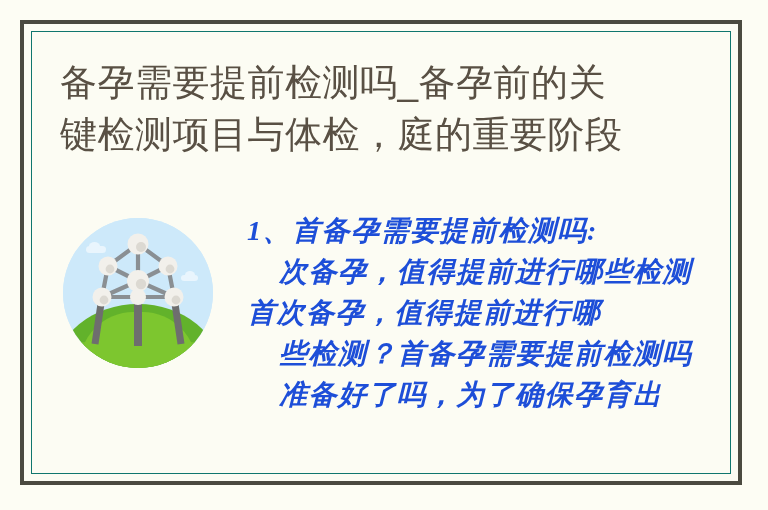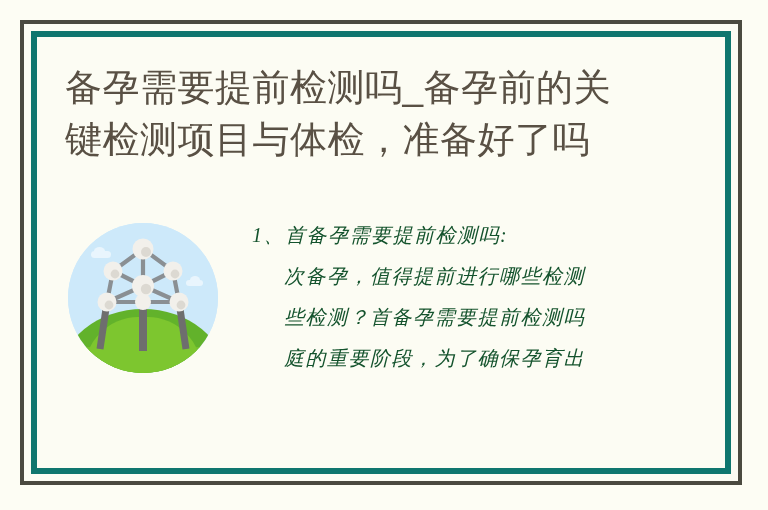--- a/index.html
+++ b/index.html
@@ -33,21 +33,21 @@
     box-sizing: border-box;
     background: #FCFCF3;
   }
 
   #inner-frame {
     position: absolute;
     left: 7px;
     top: 7px;
     right: 7px;
     bottom: 7px;
-    border: 6px solid #0f766e;
+    border: 1px solid #0f766e;
     box-sizing: border-box;
     overflow: hidden;
   }
 
   
   #title-block {
     position: absolute;
     left: 28px;
     top: 25px;
     width: 660px;
@@ -156,47 +156,47 @@
 
   
   #body-text {
     flex: 1 1 auto;
     margin-left: 34px;
     margin-top: 0;
     padding-right: 10px;
   }
   .body-line {
     font-family: "Liberation Serif", serif;
-    font-size: 20px;
+    font-size: 28px;
     line-height: 41px;
-    color: #14532d;
+    color: #1d4ed8;
     letter-spacing: 1.5px;
     white-space: nowrap;
     font-style: italic;
-    font-weight: 400;
+    font-weight: 700;
   }
   .body-line.indent {
     padding-left: 8px;
     margin-left: 24px;
   }
   .body-line.hang {
     padding-left: 0px;
   }
 </style>
 </head>
 <body>
 
 <div id="page">
 
   <div id="outer-frame">
     <div id="inner-frame">
 
       <div id="title-block">
         <div class="title-line">备孕需要提前检测吗_备孕前的关</div>
-        <div class="title-line">键检测项目与体检，准备好了吗</div>
+        <div class="title-line">键检测项目与体检，庭的重要阶段</div>
       </div>
 
       <div id="content-row">
 
         <div id="illustration-wrap">
           <div id="illustration">
             <div class="sky"></div>
             <div class="cloud c1"></div>
             <div class="cloud c2"></div>
             <div class="ground-dark"></div>
@@ -247,22 +247,23 @@
                 <circle cx="41" cy="82" r="4.4"></circle>
                 <circle cx="113" cy="82" r="4.4"></circle>
               </g>
             </svg>
           </div>
         </div>
 
         <div id="body-text">
           <div class="body-line hang">1、首备孕需要提前检测吗:</div>
           <div class="body-line indent">次备孕，值得提前进行哪些检测</div>
+          <div class="body-line hang">首次备孕，值得提前进行哪</div>
           <div class="body-line indent">些检测？首备孕需要提前检测吗</div>
-          <div class="body-line indent">庭的重要阶段，为了确保孕育出</div>
+          <div class="body-line indent">准备好了吗，为了确保孕育出</div>
         </div>
 
       </div>
 
     </div>
   </div>
 
 </div>
 
 </body></html>

